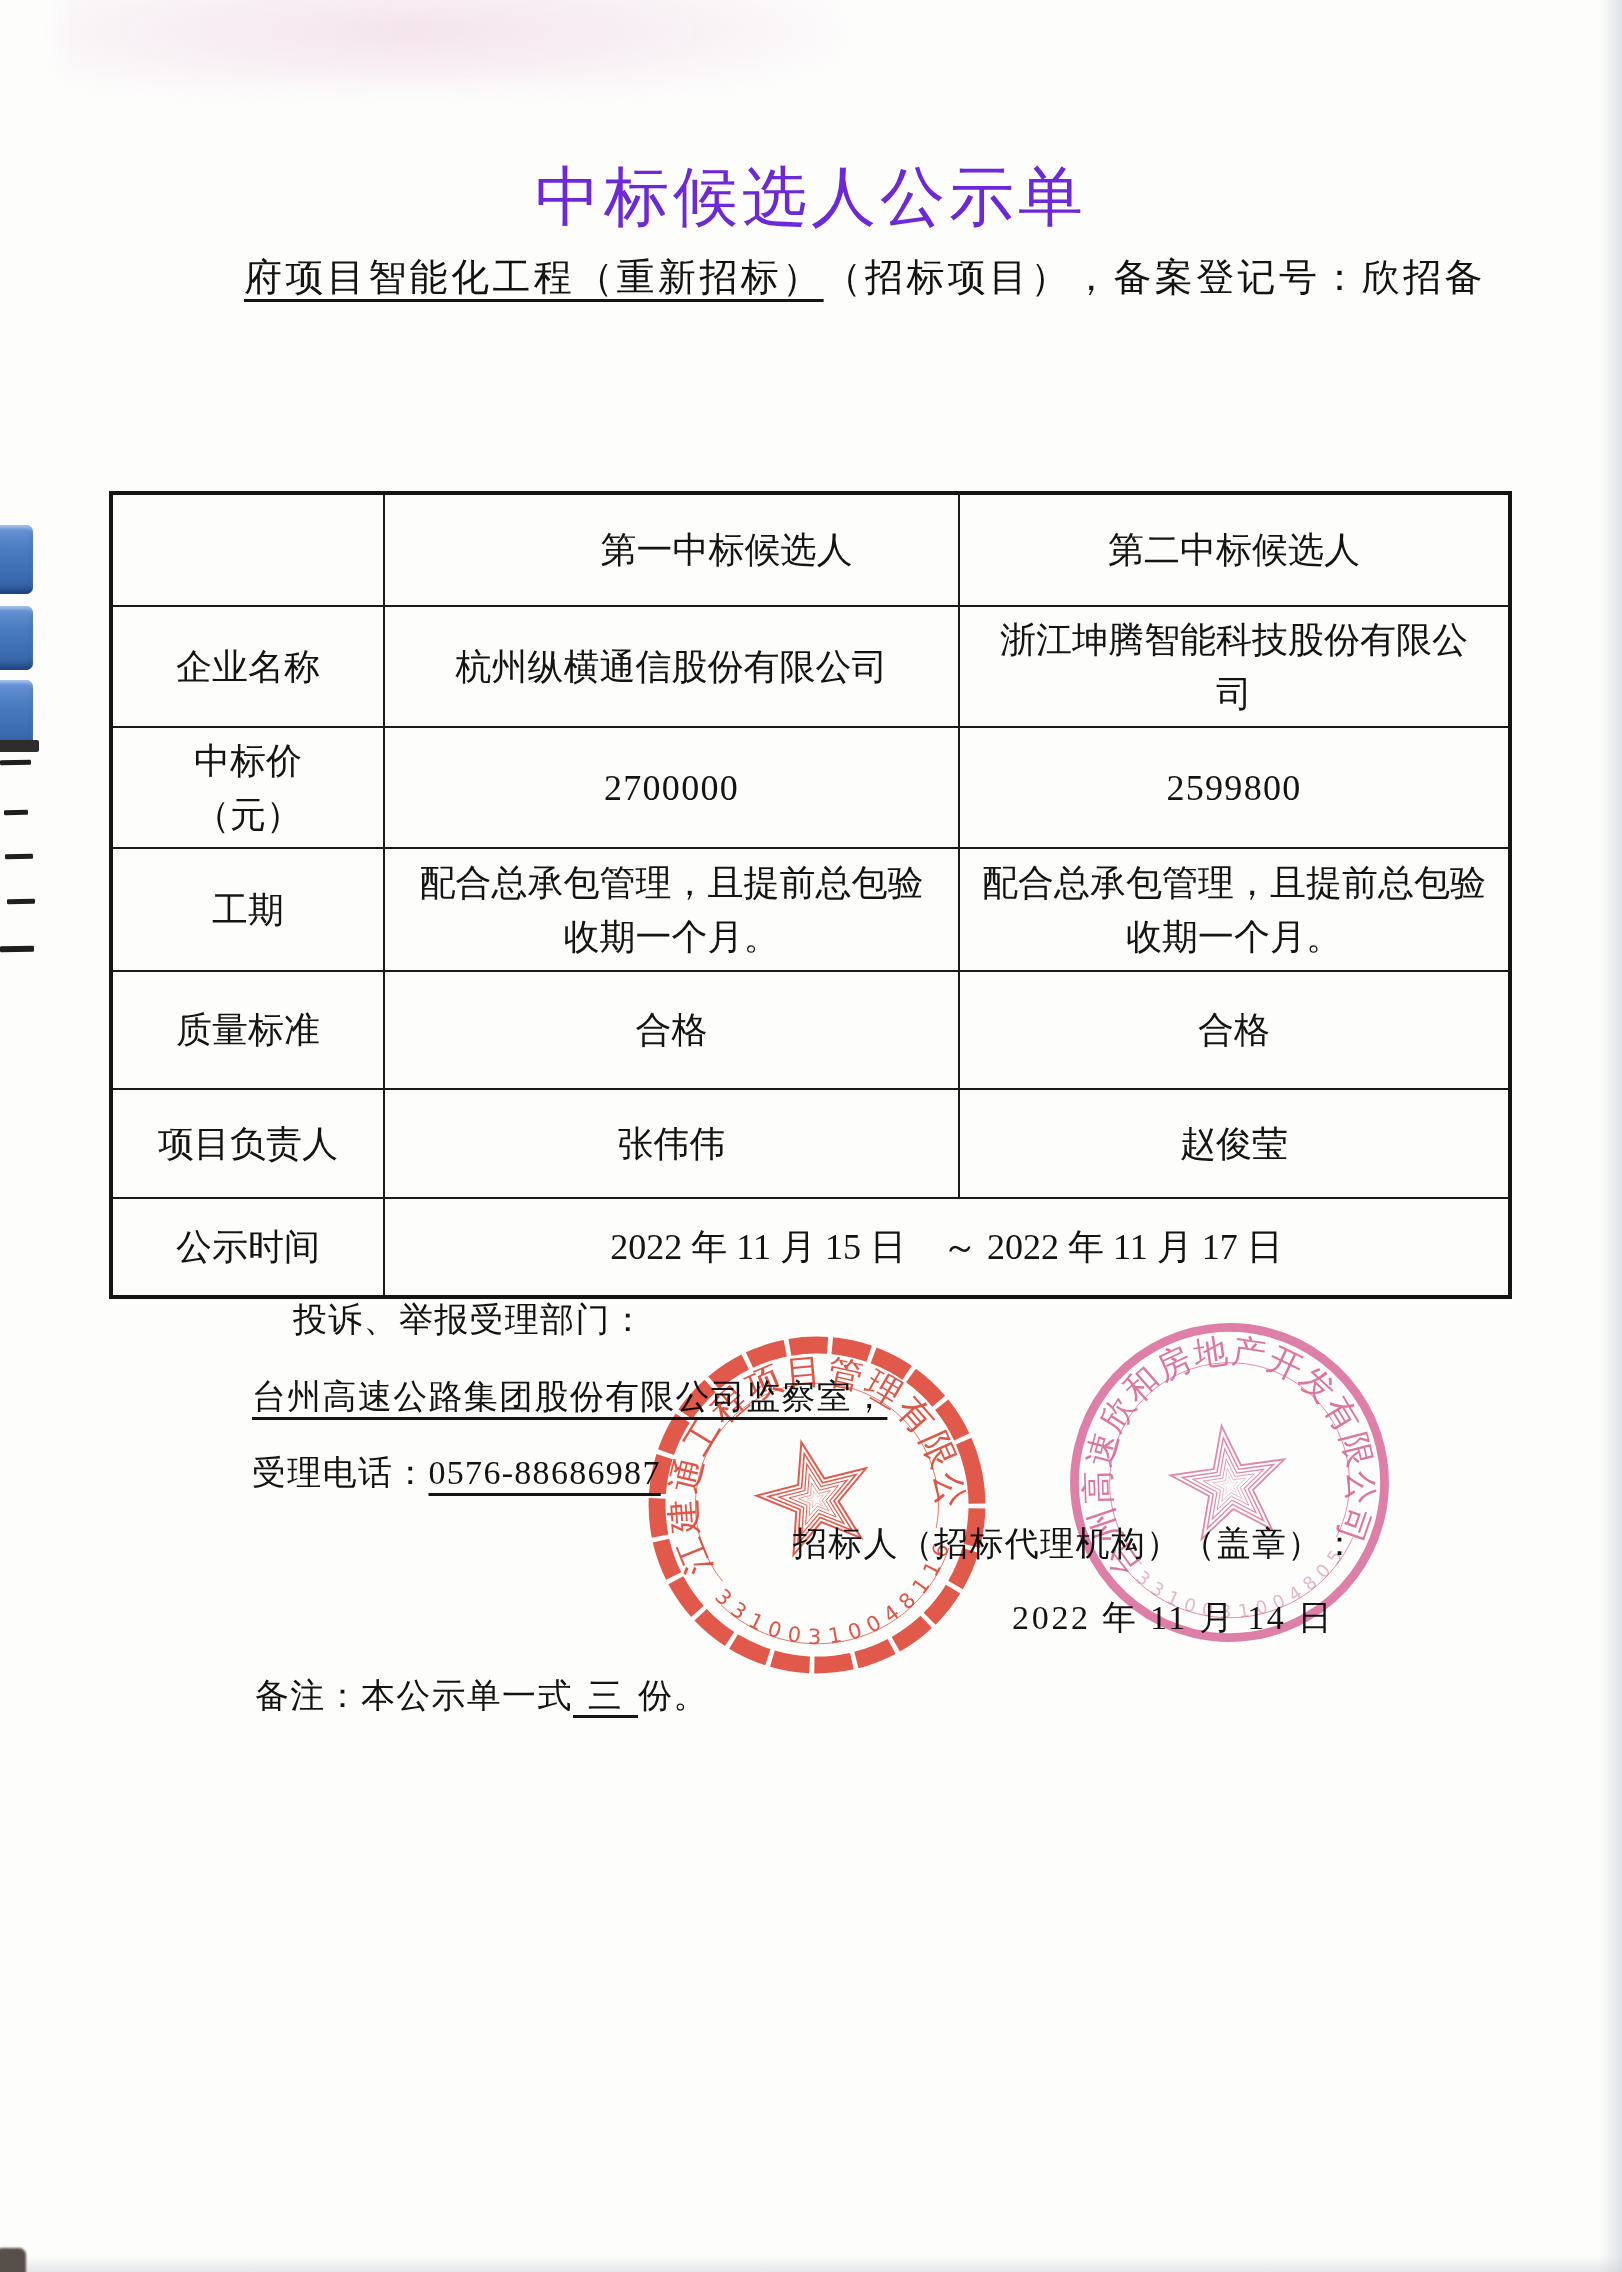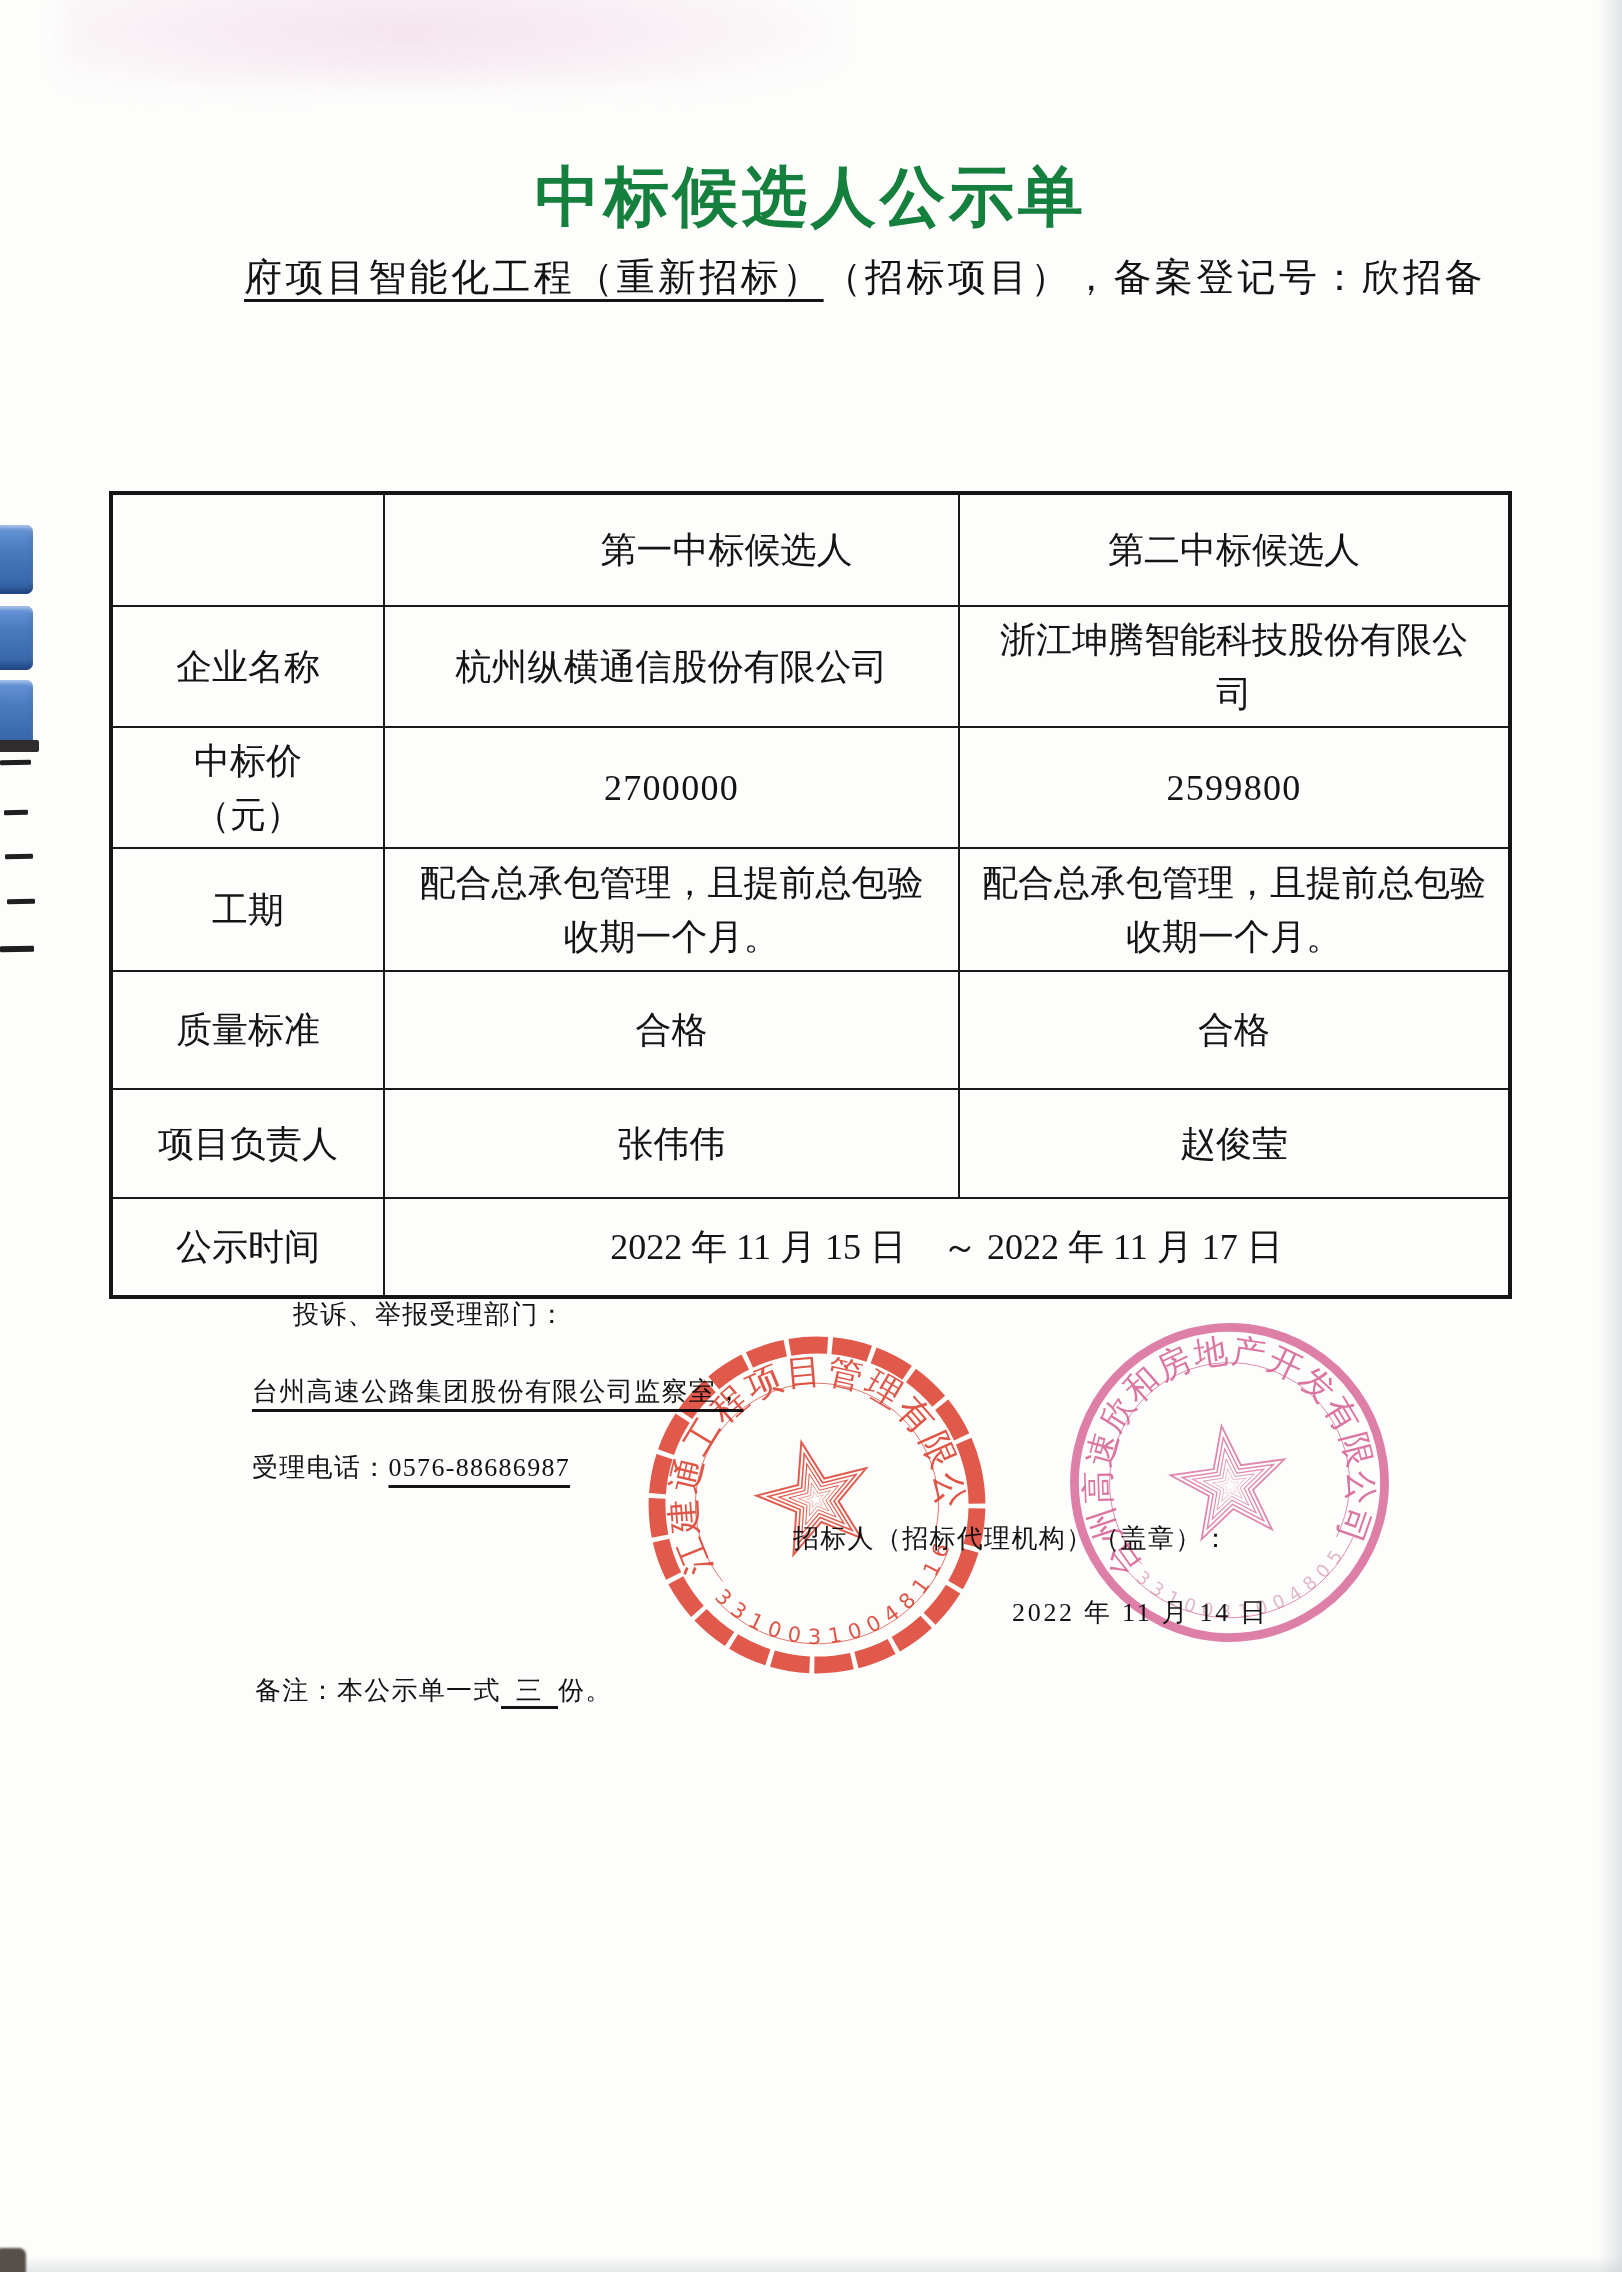--- a/index.html
+++ b/index.html
@@ -30,21 +30,21 @@
   .dash{position:absolute;background:#1f1f1f;height:5.4px;border-radius:1.3px;transform:rotate(-1.2deg);}
   .d1{left:0;top:760px;width:31px;}
   .d2{left:4px;top:810px;width:24px;}
   .d3{left:5.4px;top:854px;width:28px;}
   .d4{left:6.7px;top:899px;width:28px;}
   .d5{left:0;top:946px;width:34px;height:6px;}
   
   .doc-title{
     position:absolute;left:0;top:161px;width:1622px;text-align:center;
     font-family:"DejaVu Sans","Liberation Sans",sans-serif;
-    font-weight:bold;font-size:65px;line-height:1.1;letter-spacing:4px;color:#15803d;
+    font-weight:normal;font-size:65px;line-height:1.1;letter-spacing:4px;color:#6d28d9;
   }
   .intro{position:absolute;left:244px;top:240px;width:1275px;font-size:38px;line-height:74px;color:#131313;}
   .intro .ln1{letter-spacing:5.4px;text-indent:76px;}
   .intro .ln2{letter-spacing:3.4px;}
   .intro .ln3{letter-spacing:2px;}
   .u{text-decoration:underline;text-decoration-thickness:2.7px;text-underline-offset:8.8px;text-decoration-color:#141414;}
   
   table.bid{
     position:absolute;left:109px;top:491px;width:1399px;height:804px;
     border-collapse:collapse;table-layout:fixed;font-size:36px;color:#141414;
@@ -53,21 +53,21 @@
   table.bid td{border:2.7px solid #1a1a1a;text-align:center;vertical-align:middle;
     padding:4px 17px;line-height:1.5;}
   table.bid{border:4px solid #151515;}
   tr.r-head{height:113px;} tr.r-company{height:121px;} tr.r-price{height:121px;}
   tr.r-duration{height:123px;} tr.r-quality{height:118px;} tr.r-manager{height:109px;}
   tr.r-publicity{height:99px;}
   .pre{white-space:pre-line;}
   .head-shift{display:inline-block;transform:translateX(55px);}
   .price-val{letter-spacing:1.3px;}
   
-  .fline{position:absolute;font-size:26px;line-height:1.15;letter-spacing:1.3px;color:#131313;white-space:nowrap;}
+  .fline{position:absolute;font-size:34px;line-height:1.15;letter-spacing:1.3px;color:#131313;white-space:nowrap;}
   .f-complaint{left:293px;top:1300px;}
   .f-dept{left:252px;top:1377px;}
   .f-phone{left:252px;top:1453px;}
   .f-sign{left:793px;top:1524px;}
   .f-date{left:1012px;top:1598px;letter-spacing:2.7px;}
   .f-remark{left:255px;top:1676px;}
   .u2{text-decoration:underline;text-decoration-thickness:2.7px;text-underline-offset:9.4px;text-decoration-color:#141414;}
   .blank-fill{display:inline-block;padding:0 15px;border-bottom:3.4px solid #161616;}
   
   .stamp{position:absolute;mix-blend-mode:multiply;opacity:.93;}

